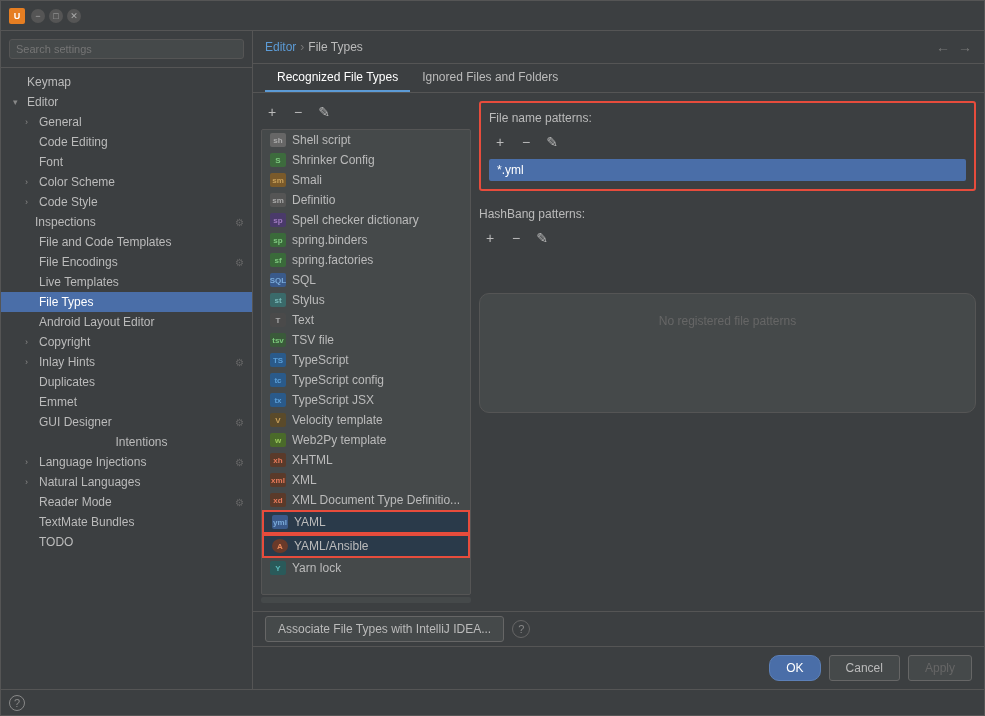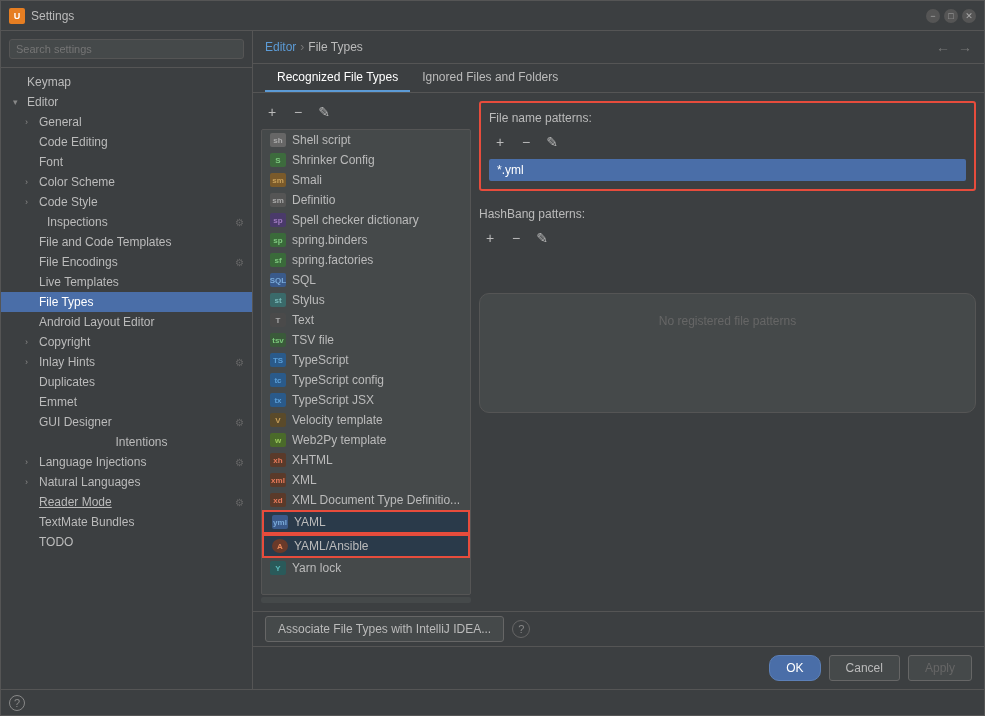--- a/index.html
+++ b/index.html
@@ -343,21 +343,20 @@
       display: flex; align-items: center; justify-content: center;
     }
   </style>
 </head>
 <body>
 
 <div class="window">
 
   <div class="titlebar">
     <div class="titlebar-icon">U</div>
-    <span class="titlebar-title">Settings</span>
     <div class="titlebar-controls">
       <div class="titlebar-btn">−</div>
       <div class="titlebar-btn">□</div>
       <div class="titlebar-btn">✕</div>
     </div>
   </div>
 
   <div class="main-content">
 
     <div class="sidebar">
@@ -394,21 +393,21 @@
         <div class="tree-item" style="padding-left:24px;">
           <span class="tree-arrow">›</span>
           <span>Color Scheme</span>
         </div>
 
         <div class="tree-item" style="padding-left:24px;">
           <span class="tree-arrow">›</span>
           <span>Code Style</span>
         </div>
 
-        <div class="tree-item" style="padding-left:32px; justify-content: space-between;">
+        <div class="tree-item" style="padding-left:20px; justify-content: space-between;">
           <div style="display:flex;align-items:center;gap:4px;">
             <span class="tree-arrow"></span>
             <span>Inspections</span>
           </div>
           <span style="color:#666;font-size:10px;">⚙</span>
         </div>
 
         <div class="tree-item" style="padding-left:24px;">
           <span class="tree-arrow"></span>
           <span>File and Code Templates</span>
@@ -480,21 +479,21 @@
           </div>
           <span style="color:#666;font-size:10px;">⚙</span>
         </div>
 
         <div class="tree-item" style="padding-left:24px;">
           <span class="tree-arrow">›</span>
           <span>Natural Languages</span>
         </div>
 
         <div class="tree-item" style="padding-left:24px; justify-content: space-between;">
-          <div style="display:flex;align-items:center;gap:4px;text-decoration:underline;">
+          <div style="display:flex;align-items:center;gap:4px;">
             <span class="tree-arrow"></span>
             <span>Reader Mode</span>
           </div>
           <span style="color:#666;font-size:10px;">⚙</span>
         </div>
 
         <div class="tree-item" style="padding-left:24px;">
           <span class="tree-arrow"></span>
           <span>TextMate Bundles</span>
         </div>

